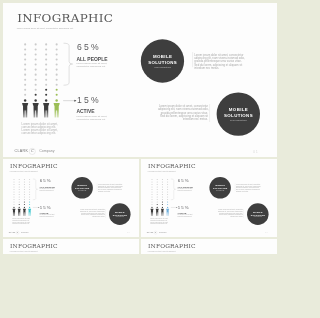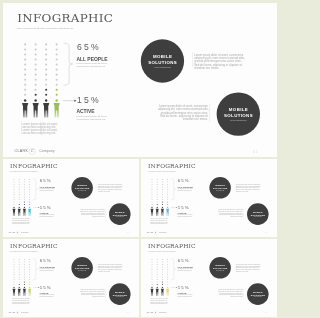--- a/index.html
+++ b/index.html
@@ -1,19 +1,19 @@
 <!DOCTYPE html>
 <html><head>
 <meta charset="utf-8">
 <title>Infographic slide deck preview</title>
 <style>
 *{margin:0;padding:0;box-sizing:border-box;}
 html,body{width:281px;height:318px;}
 body{background:#e9ebdb;font-family:"Liberation Sans",sans-serif;}
-.page{position:relative;width:281px;height:318px;overflow:hidden;background:#e9ebdb;}
+.page{position:relative;width:281px;height:254px;overflow:hidden;background:#e9ebdb;}
 .slide{position:absolute;background:#fdfdfd;overflow:hidden;}
 .slide-inner{position:absolute;left:0;top:0;width:1096px;height:620px;transform-origin:0 0;}
 .slide-main{left:3px;top:3px;width:274px;height:154px;}
 .slide-main .slide-inner{transform:scale(0.25);}
 .slide-sm{width:136px;height:78px;}
 .slide-sm .slide-inner{transform:scale(0.12409);}
 .s-r1c1{left:3px;top:159px;}
 .s-r1c2{left:141px;top:159px;}
 .s-r2c1{left:3px;top:239px;}
 .s-r2c2{left:141px;top:239px;}

